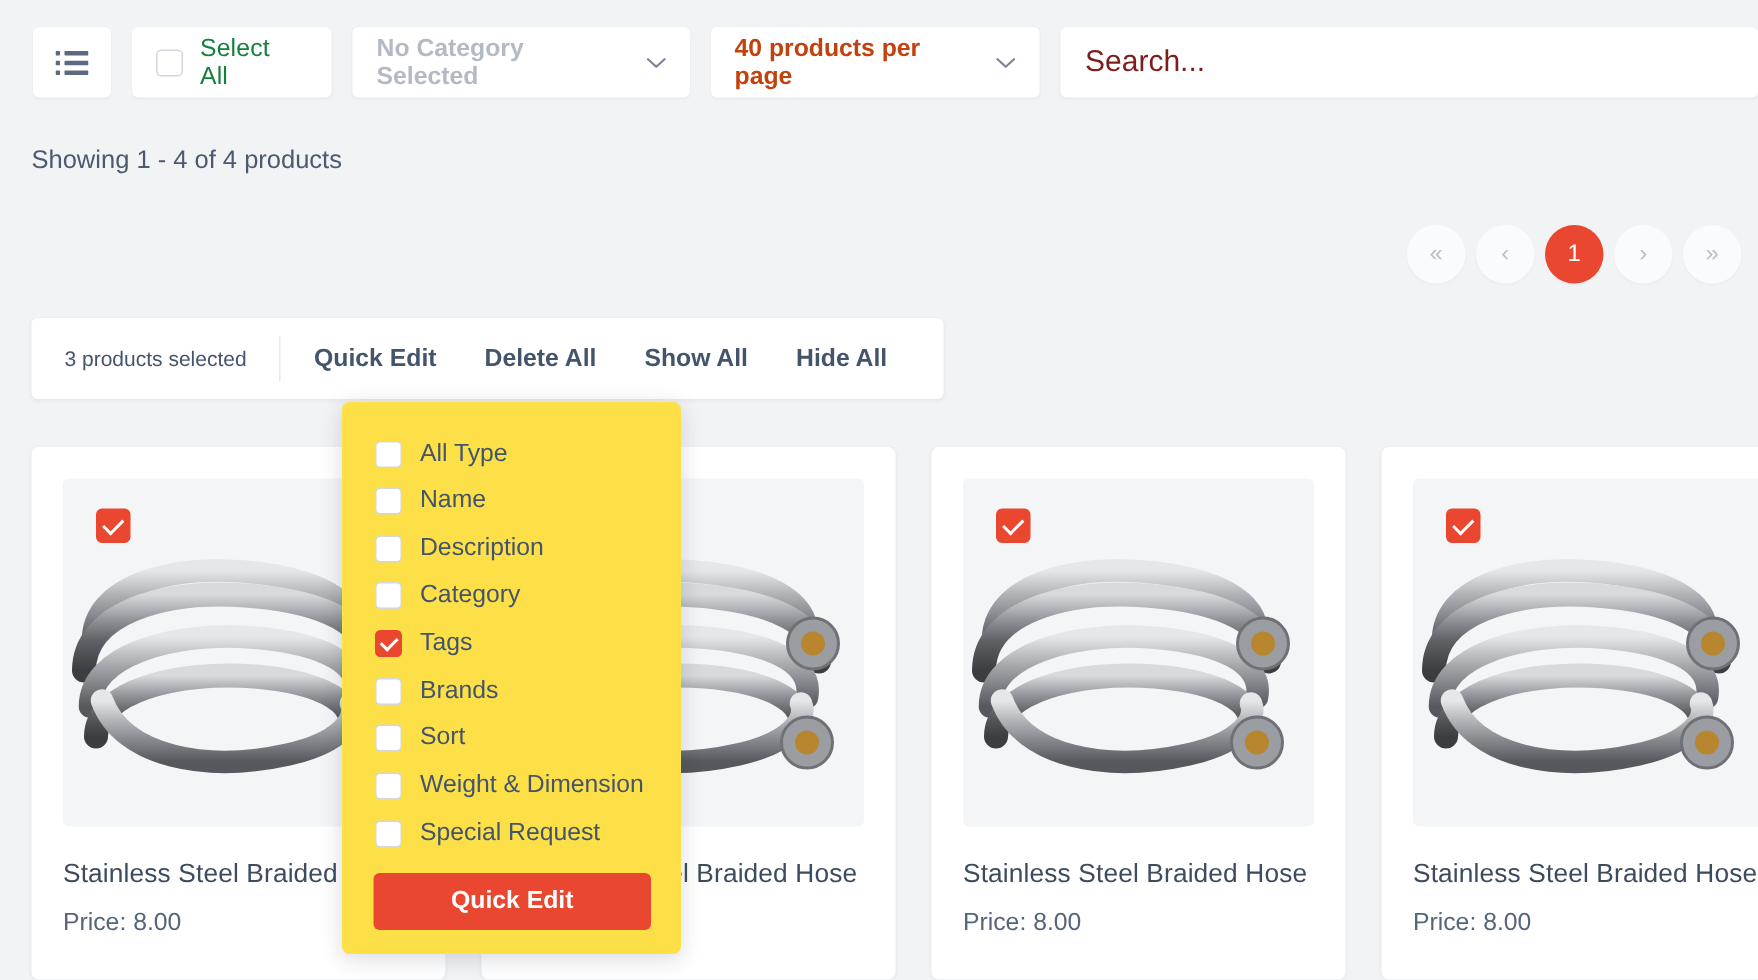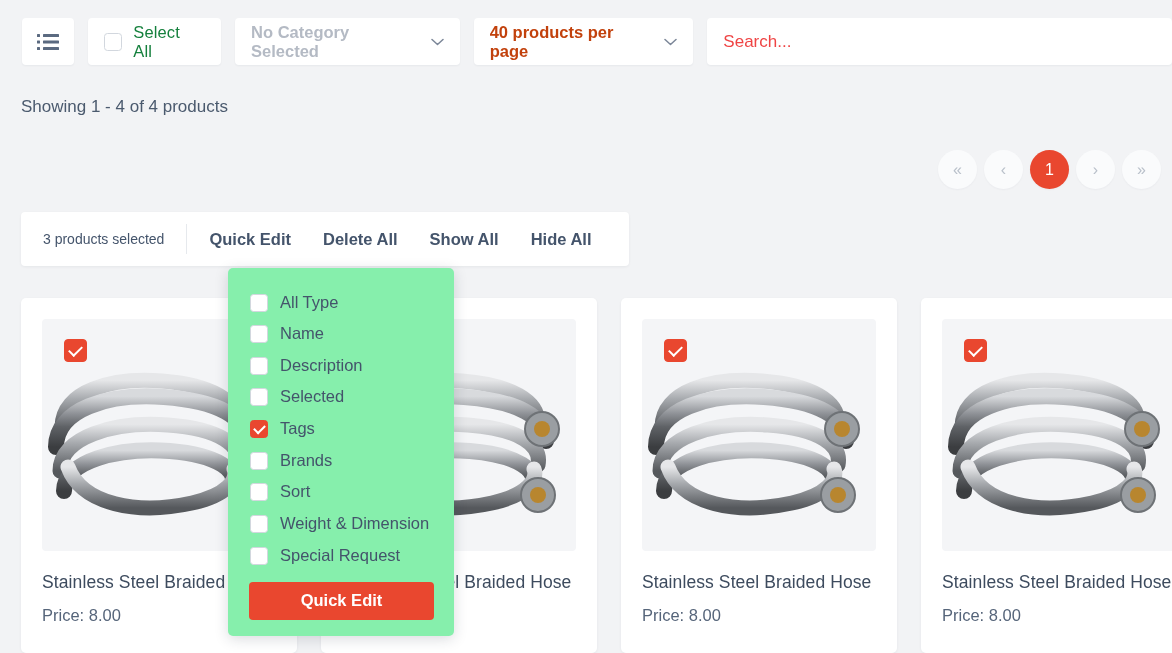--- a/index.html
+++ b/index.html
@@ -31,21 +31,21 @@
     padding: 0 16px; gap: 26px; cursor: pointer;
     justify-content: space-between;
   }
   .tb-select.cat { width: 227px; }
   .tb-select.perpage { width: 222px; }
   .tb-select .val { font-size: 16.5px; font-weight: bold; color: #c2410c; }
   .tb-select.cat .val { color: #b4bac4; font-weight: bold; }
   .tb-search {
     width: 470px; padding: 0 16px; cursor: text;
   }
-  .tb-search .ph { font-size: 17px; color: #ef4444; }
+  .tb-search .ph { font-size: 20px; color: #7f1d1d; }
 
   .chev { width: 13px; height: 8px; flex: none; }
 
   
   .cbx {
     width: 18px; height: 18px; border: 1.5px solid #d2d7de;
     border-radius: 3.5px; background: #fff; flex: none;
     display: flex; align-items: center; justify-content: center;
   }
   .cbx.checked { background: #e9472f; border-color: #e9472f; }
@@ -88,21 +88,21 @@
   .ab-actions { display: flex; align-items: center; }
   .ab-btn {
     font-size: 16.5px; color: #44546b; font-weight: bold;
     padding: 0 16px; cursor: pointer; white-space: nowrap;
   }
   .ab-btn:first-child { padding-left: 22px; }
 
   
   .dropdown {
     position: absolute; top: 268px; left: 228px;
-    width: 226px; background: #86efac; border-radius: 5px;
+    width: 226px; background: #fde047; border-radius: 5px;
     box-shadow: 0 3px 14px rgba(30,40,60,0.17);
     padding: 18px 0 16px 0;
     z-index: 50;
   }
   .dd-item {
     display: flex; align-items: flex-start; gap: 12px;
     padding: 5.5px 20px 5.5px 22px; cursor: pointer;
   }
   .dd-item .lbl {
     font-size: 16.5px; color: #44546b; line-height: 1.25;
@@ -309,21 +309,21 @@
   <div class="dd-item">
     <span class="cbx"></span>
     <span class="lbl">Name</span>
   </div>
   <div class="dd-item">
     <span class="cbx"></span>
     <span class="lbl">Description</span>
   </div>
   <div class="dd-item">
     <span class="cbx"></span>
-    <span class="lbl">Selected</span>
+    <span class="lbl">Category</span>
   </div>
   <div class="dd-item">
     <span class="cbx checked"></span>
     <span class="lbl">Tags</span>
   </div>
   <div class="dd-item">
     <span class="cbx"></span>
     <span class="lbl">Brands</span>
   </div>
   <div class="dd-item">

